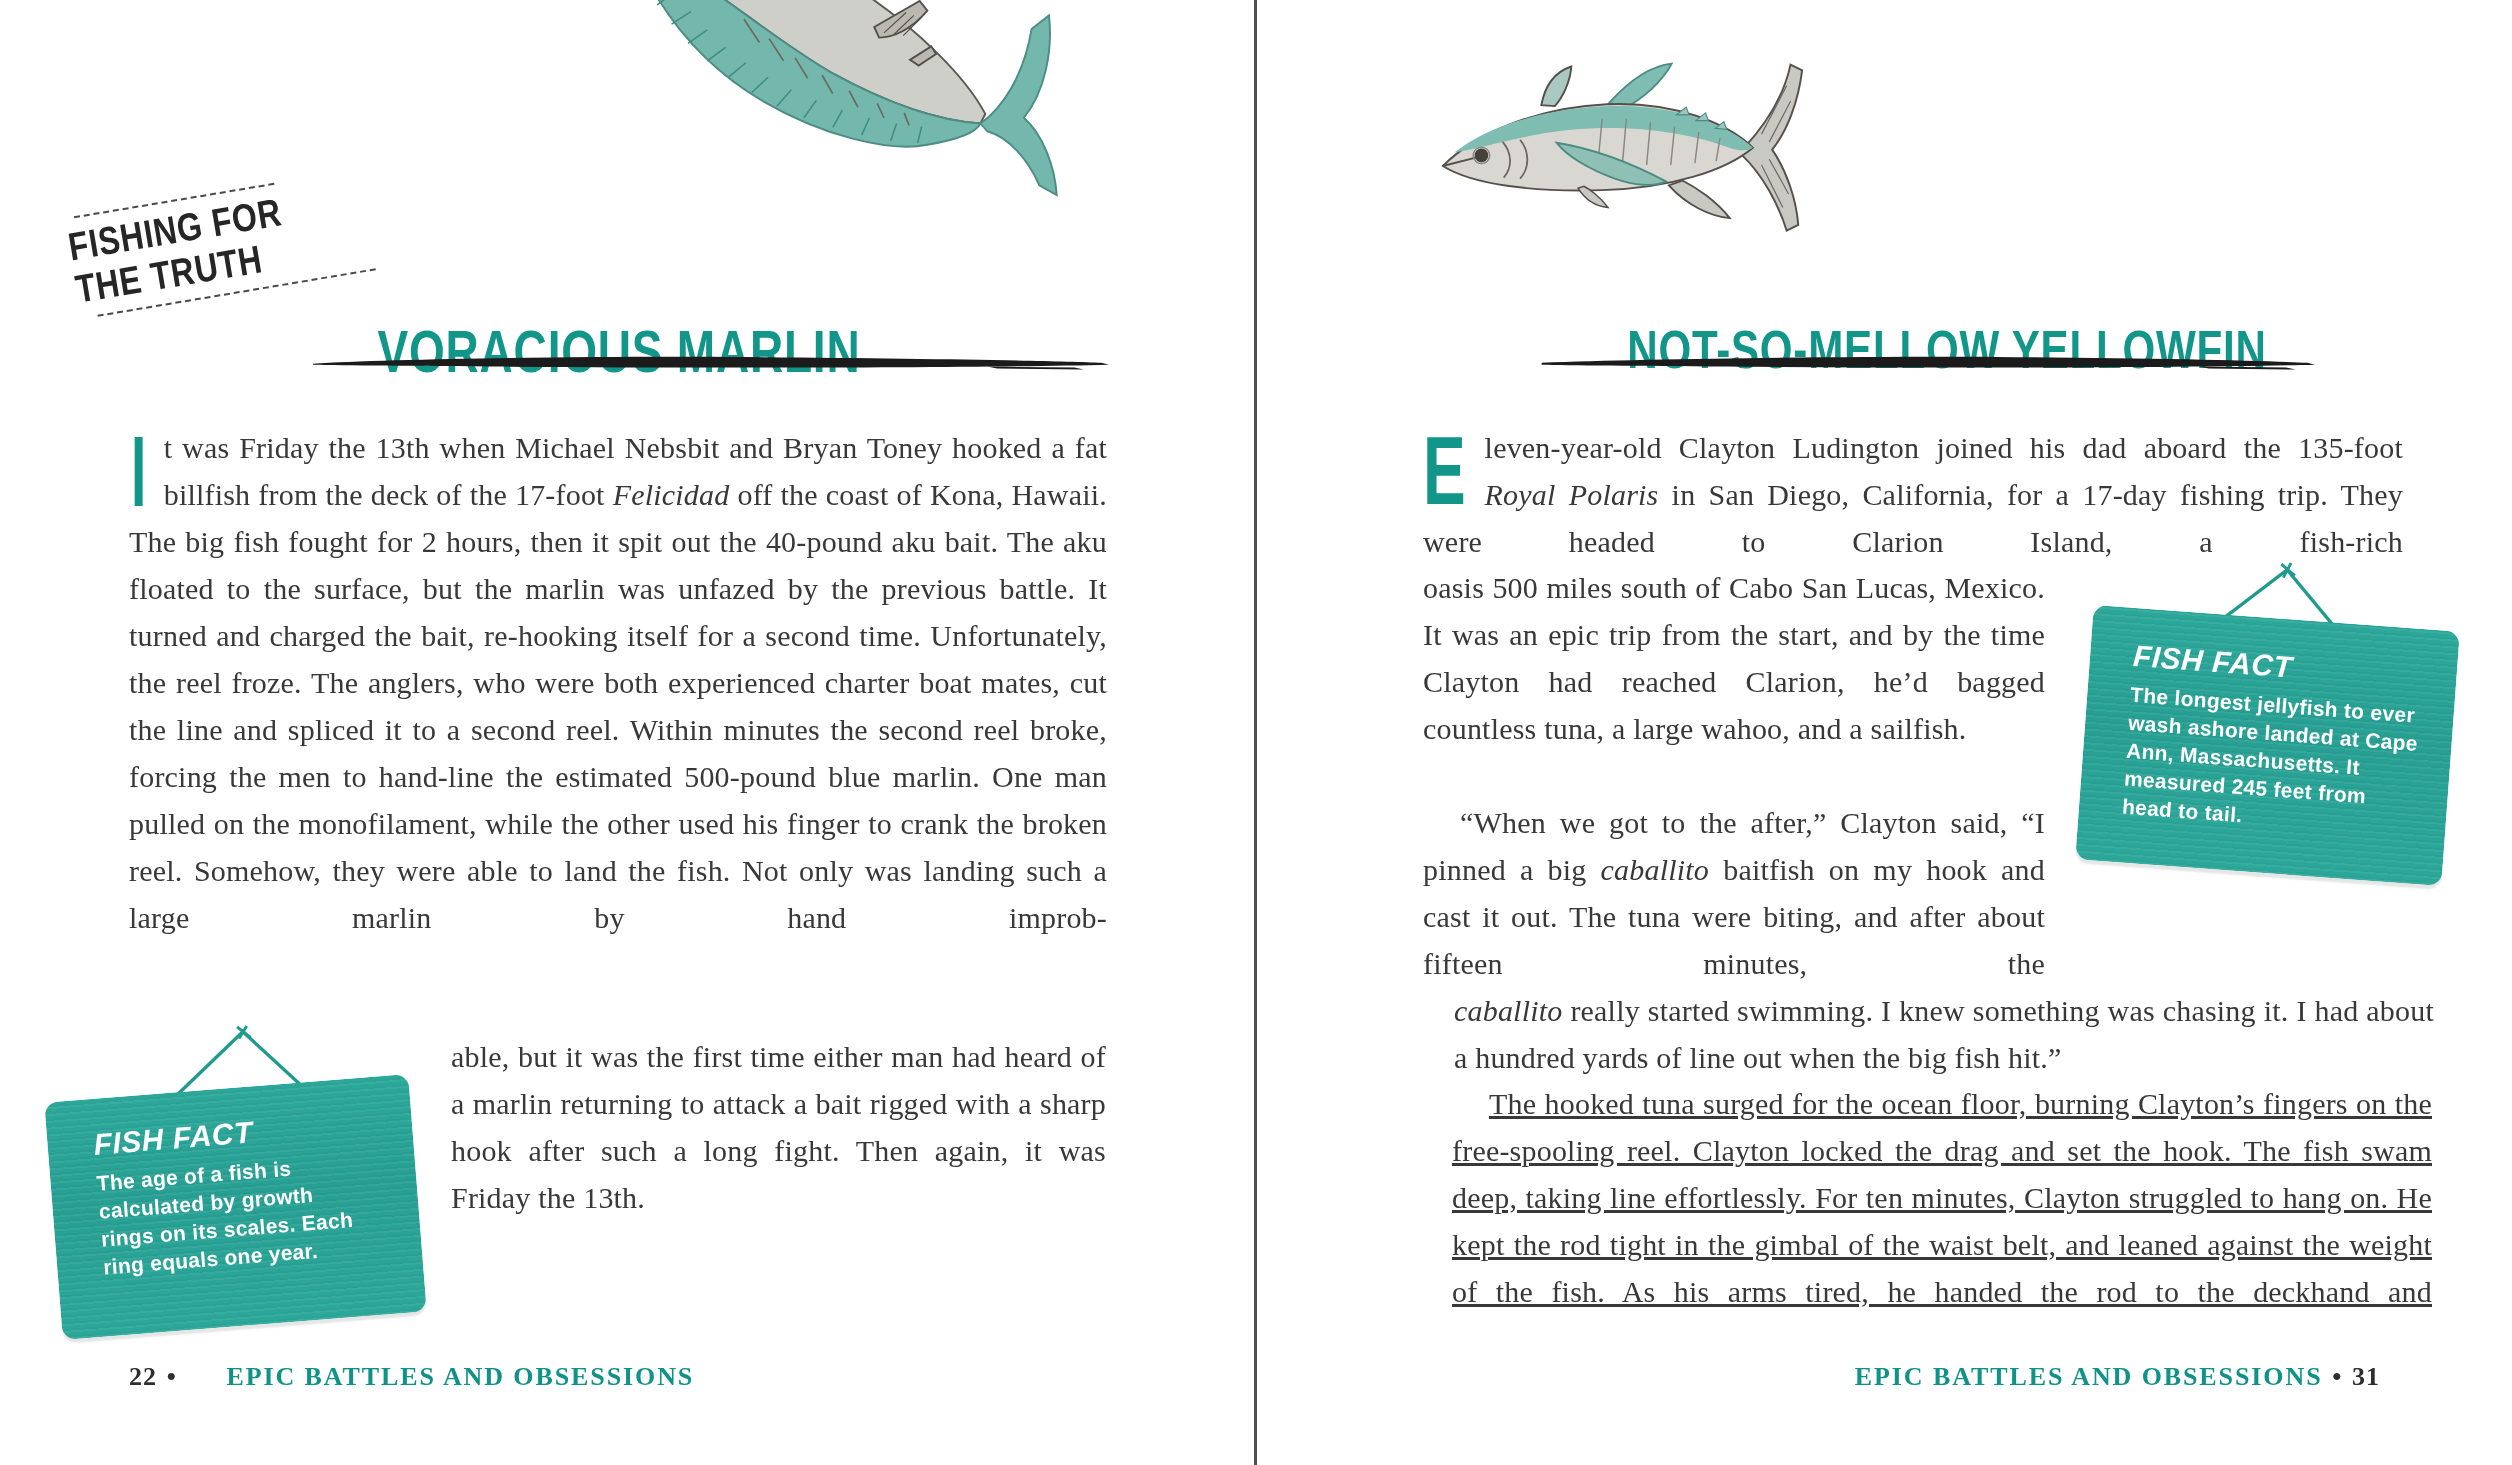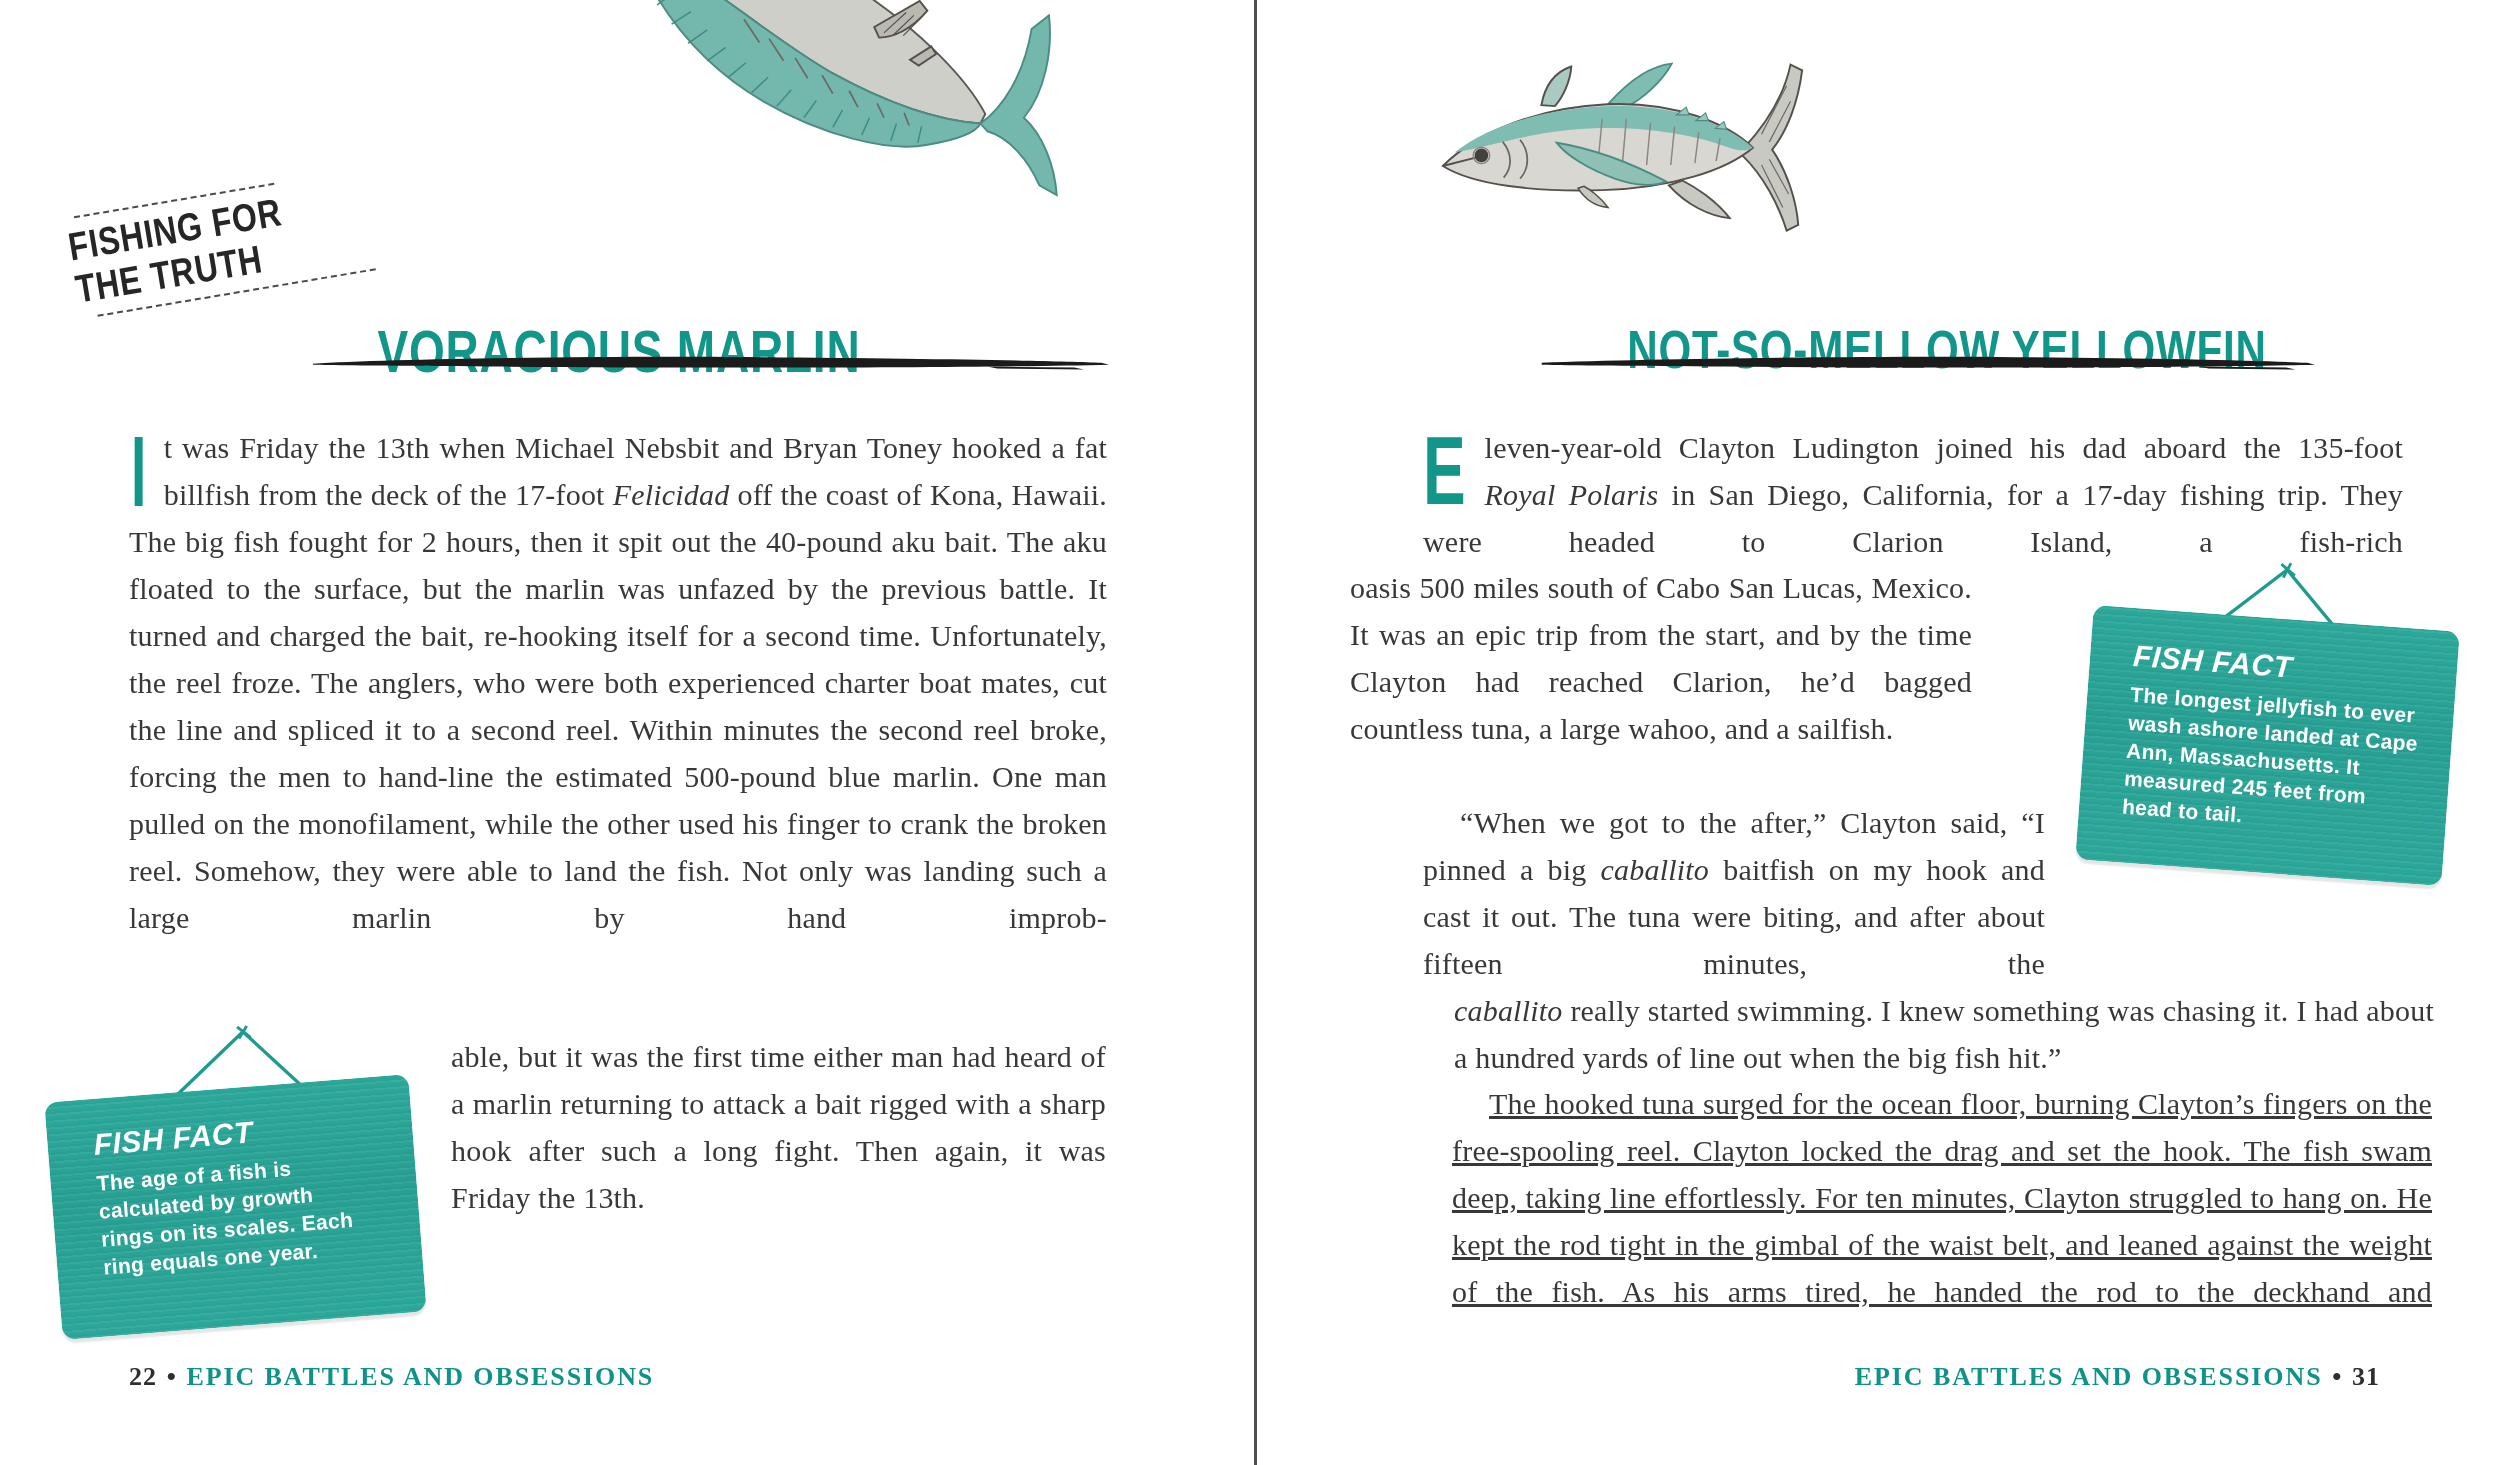--- a/index.html
+++ b/index.html
@@ -42,21 +42,21 @@
     position:absolute;font-size:30px;line-height:47px;color:#383838;
     letter-spacing:0.2px;
   }
   .j{text-align:justify;}
   .jl{text-align:justify;text-align-last:justify;}
   .it{font-style:italic;}
   .indent{text-indent:37px;}
   #lp1{left:129px;top:394px;width:978px;}
   #lp2{left:451px;top:1003px;width:655px;}
   #rp1a{left:1423px;top:394px;width:980px;}
-  #rp1b{left:1350px;top:534px;width:622px;}
+  #rp1b{left:1423px;top:534px;width:622px;}
   #rp2a{left:1423px;top:769px;width:622px;}
   #rp2b{left:1454px;top:957px;width:980px;}
   #rp3{left:1452px;top:1050px;width:980px;text-decoration:underline;}
 
   .dropcap{
     float:left;color:#12968a;
     font-family:"Liberation Sans","DejaVu Sans",sans-serif;font-weight:700;
   }
   #dropcap-left{
     font-size:100px;line-height:87px;width:19.3px;height:89px;
@@ -102,21 +102,21 @@
   .string-svg{position:absolute;left:0;top:0;}
 
   
   .footer{
     position:absolute;top:1362px;font-size:26px;font-weight:700;
     letter-spacing:1px;white-space:nowrap;
   }
   #left-footer{left:129px;}
   #right-footer{right:132px;text-align:right;}
   .page-num,.footer-sep{color:#2e2e2e;}
-  .book-title{color:#0f9287;letter-spacing:1.9px;}
+  .book-title{color:#0f9287;letter-spacing:1.9px;margin-left:40px;}
   .footer span{margin-right:9.7px;}
   .footer span:last-child{margin-right:0;}
 
   
   .fish{position:absolute;}
   #marlin{left:599px;top:0;}
   #tuna{left:1433px;top:53px;}
 </style>
 </head>
 <body>

